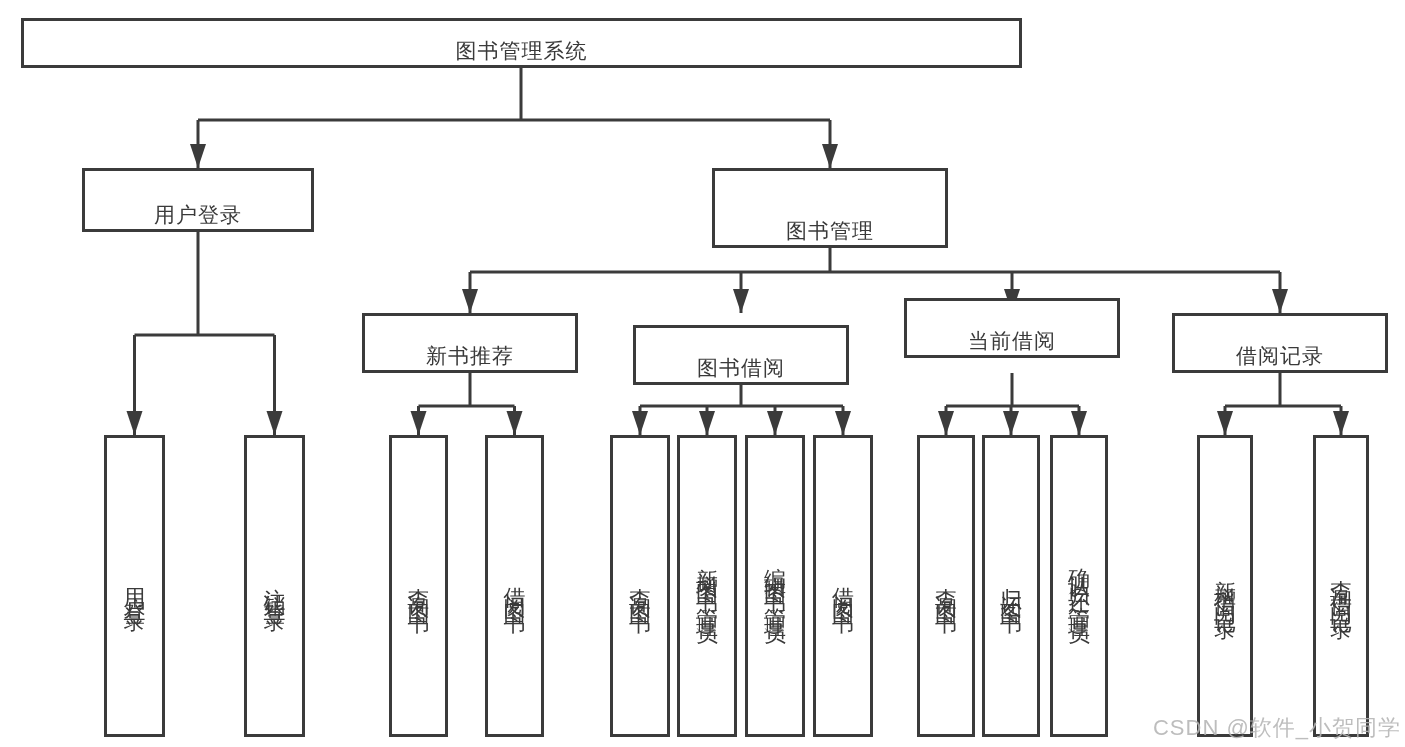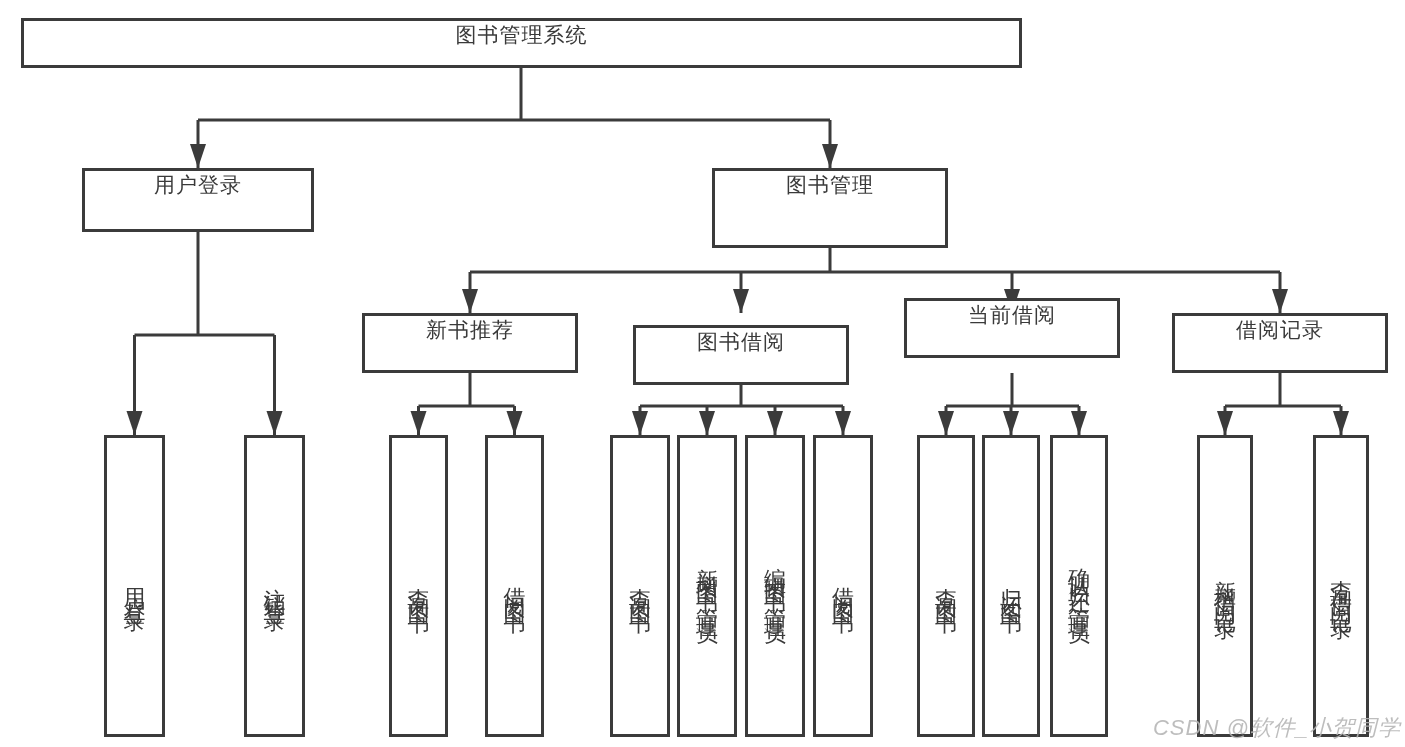--- a/index.html
+++ b/index.html
@@ -17,21 +17,21 @@
     color:var(--text);
     overflow:hidden;
   }
   .connectors{position:absolute;left:0;top:0;z-index:1;}
   .box{
     position:absolute;
     box-sizing:border-box;
     border:3px solid var(--ink);
     background:#fff;
     display:flex;
-    align-items:flex-start;
+    align-items:flex-end;
     justify-content:center;
     z-index:2;
     font-size:21px;
     letter-spacing:1px;
     color:var(--text);
   }
   .leaf{
     display:flex;align-items:center;justify-content:center;
   }
   .vtext{
@@ -44,21 +44,20 @@
   }
   .watermark{
     position:absolute;
     top:713px;right:4px;
     z-index:3;
     font-size:22px;
     color:var(--wm);
     opacity:.88;
     letter-spacing:1px;
     white-space:nowrap;
-    font-style:italic;
   }
 </style>
 </head>
 <body>
 
 <div class="stage">
 
   <svg class="connectors" width="1405" height="747" viewBox="0 0 1405 747">
     <defs>
       <marker id="arrow" markerUnits="userSpaceOnUse" markerWidth="26" markerHeight="18" refX="24" refY="8" orient="auto">

